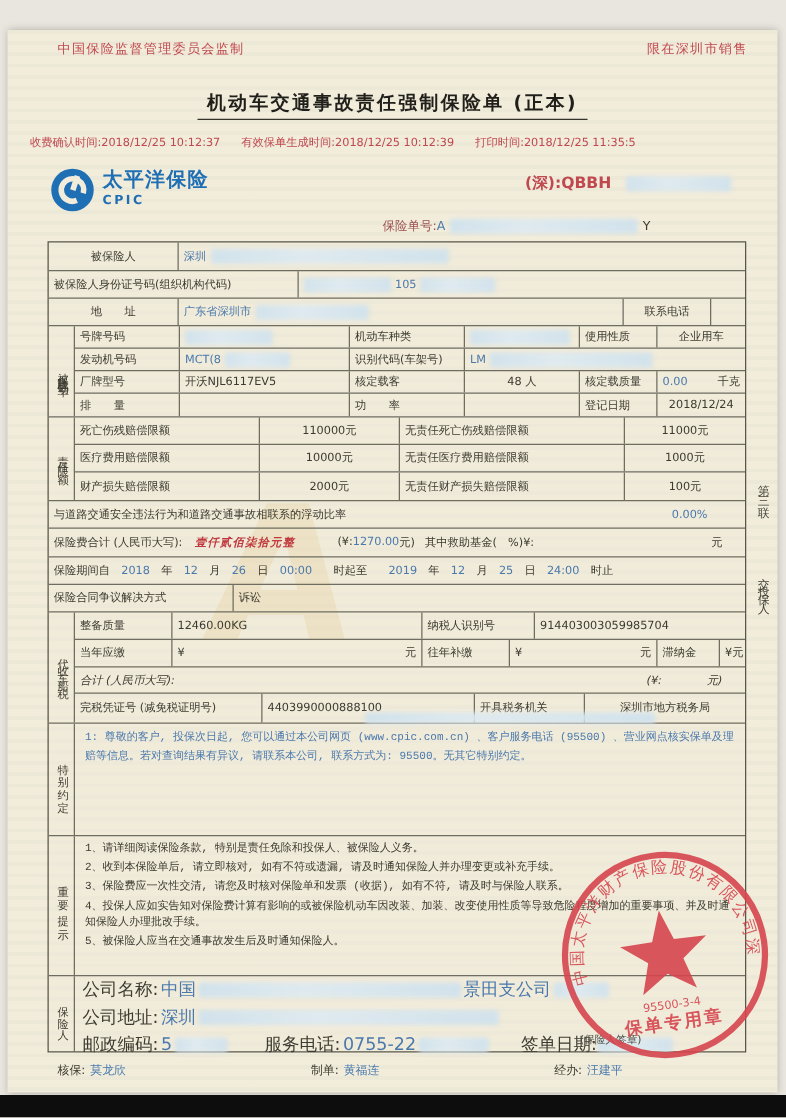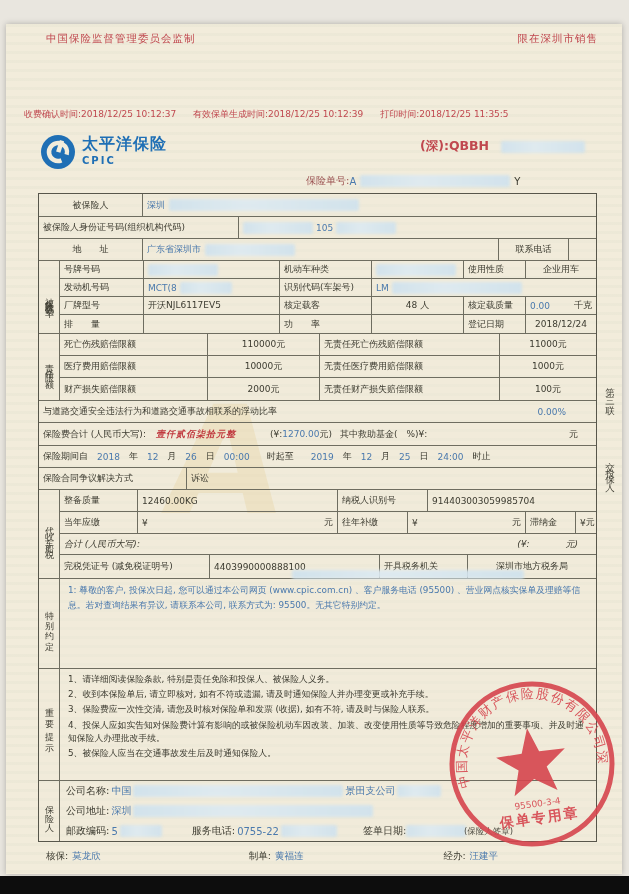--- a/index.html
+++ b/index.html
@@ -67,24 +67,24 @@
   .c{
     border-right:1px solid #6e6d60;padding:1px 4px;display:flex;align-items:center;
     font-size:9px;color:#3c3b30;overflow:hidden;white-space:nowrap;box-sizing:border-box;flex:none;
   }
   .c.grow{flex:1;min-width:0;}
   .c.nr{border-right:none;}
   .c.ctr{justify-content:center;}
   .h23{height:23px;} .h22{height:22px;} .h21{height:21px;font-style:italic;} .h18{height:18px;}
   .wrapln{white-space:normal;line-height:1.5;}
   
-  .blk{padding:4px 8px;font-size:8.8px;box-sizing:border-box;}
+  .blk{padding:4px 8px;font-size:8.8px;box-sizing:border-box;font-family:Liberation Mono, monospace;}
   .notice-item{white-space:normal;line-height:1.5;color:#3c3b30;margin-bottom:2px;}
   
-  .ins-line{display:flex;align-items:center;font-size:10px;color:#3c3b30;padding:2px 6px;height:19px;white-space:nowrap;}
+  .ins-line{display:flex;align-items:center;font-size:14px;color:#3c3b30;padding:2px 6px;height:19px;white-space:nowrap;}
   .ins-line .blue{margin:0 2px;}
   
   .footer-row{left:32px;top:826px;width:557px;display:flex;font-size:9.5px;}
   .fgrp{display:flex;align-items:center;}
   
   .side-v{font-size:9.5px;color:#45443a;writing-mode:vertical-rl;}
   
   .pv{color:#4a79ad;margin:0 9px;}
   .pu{color:#3c3b30;}
   .pmid{margin:0 8px;}
@@ -99,20 +99,23 @@
 </style>
 </head>
 <body>
 
 <div class="paper">
 
   <div class="watermark">A</div>
 
   <div class="abs reg-line red">中国保险监督管理委员会监制</div>
   <div class="abs region-line red">限在深圳市销售</div>
+  <div class="abs title">
+    <span>机动车交通事故责任强制保险单 (正本)</span>
+  </div>
   <div class="abs timestamps red">
     <span>收费确认时间:2018/12/25 10:12:37</span>
     <span>有效保单生成时间:2018/12/25 10:12:39</span>
     <span>打印时间:2018/12/25 11:35:5</span>
   </div>
 
   <div class="abs branch-code red">
     <span>(深):QBBH</span>
     <span class="rd" style="width:84px;margin-left:8px"></span>
   </div>

